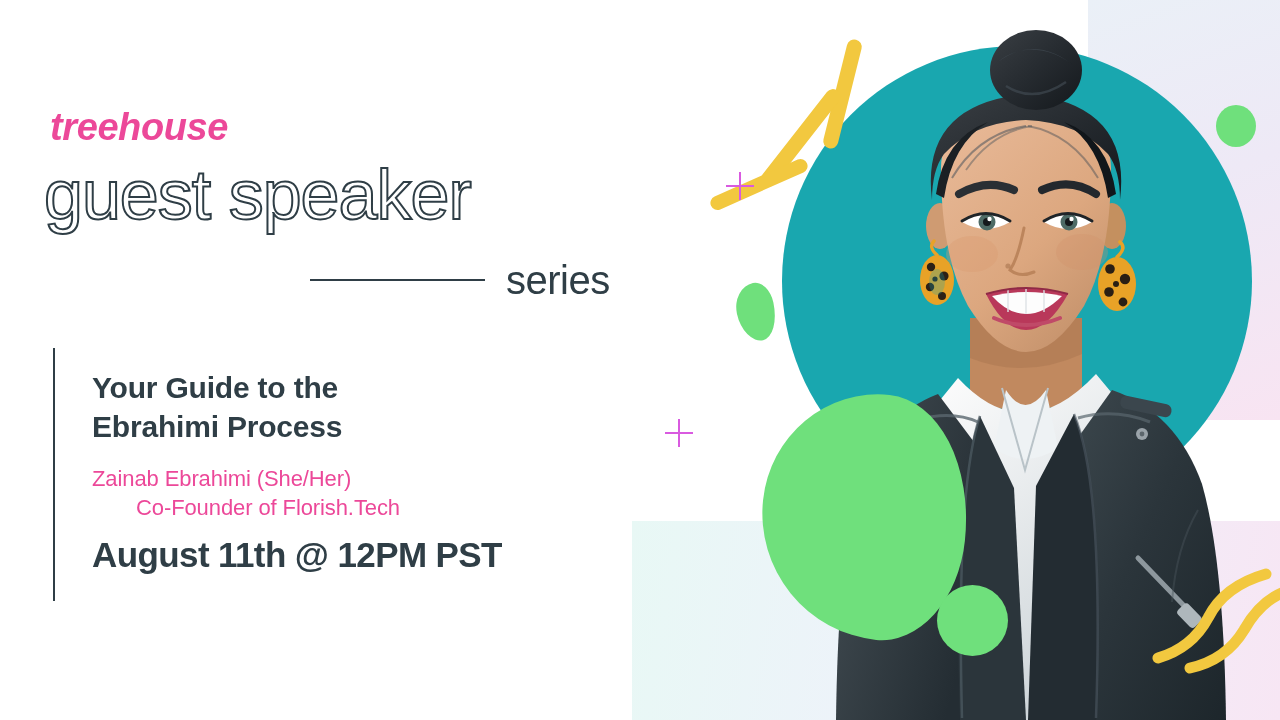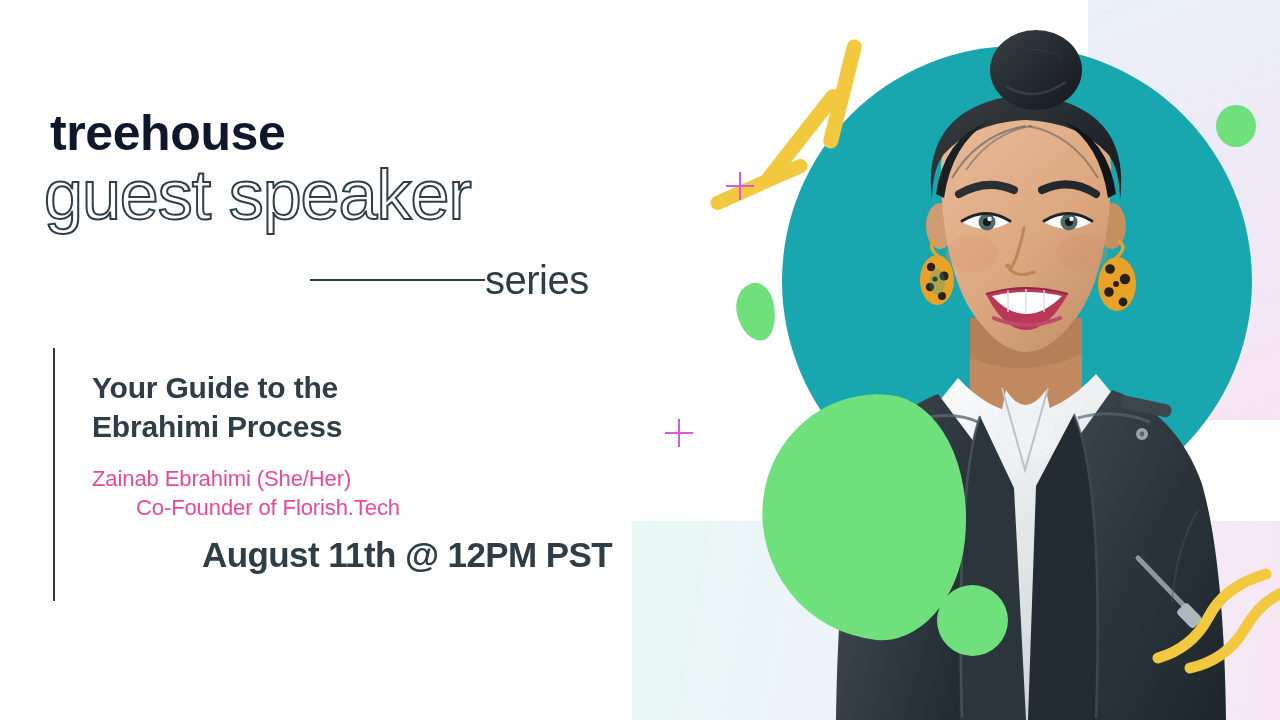--- a/index.html
+++ b/index.html
@@ -119,25 +119,26 @@
     width: 160px;
     height: 120px;
     pointer-events: none;
   }
 
   
   .brand {
     position: absolute;
     left: 50px;
     top: 108px;
-    font-size: 50px;
+    font-size: 38px;
     font-weight: 700;
     letter-spacing: -0.4px;
-    color: #0f172a;
+    color: #ec4899;
     line-height: 1;
+    font-style: italic;
   }
   .headline-outline {
     position: absolute;
     left: 44px;
     top: 160px;
     font-size: 70px;
     font-weight: 400;
     line-height: 1;
     letter-spacing: -1px;
     color: transparent;
@@ -146,21 +147,21 @@
     white-space: nowrap;
   }
   .series-row {
     position: absolute;
     left: 310px;
     top: 258px;
     width: 314px;
     height: 44px;
     display: flex;
     align-items: center;
-    gap: 0;
+    gap: 21px;
   }
   .series-rule {
     flex: 0 0 175px;
     height: 2px;
     background: #2f3e46;
   }
   .series-word {
     font-size: 40px;
     font-weight: 400;
     color: #2f3e46;
@@ -202,21 +203,20 @@
     margin: 0;
   }
   .speaker-role { margin-bottom: 14px; margin-left: 44px; }
   .event-when {
     font-size: 35px;
     font-weight: 700;
     color: #2f3e46;
     letter-spacing: -0.6px;
     line-height: 1.1;
     margin: 0;
-    text-align: right;
   }
 </style>
 </head>
 <body>
 
 <div id="stage">
 
   <div class="pastel-top"></div>
   <div class="pastel-bottom"></div>
 

